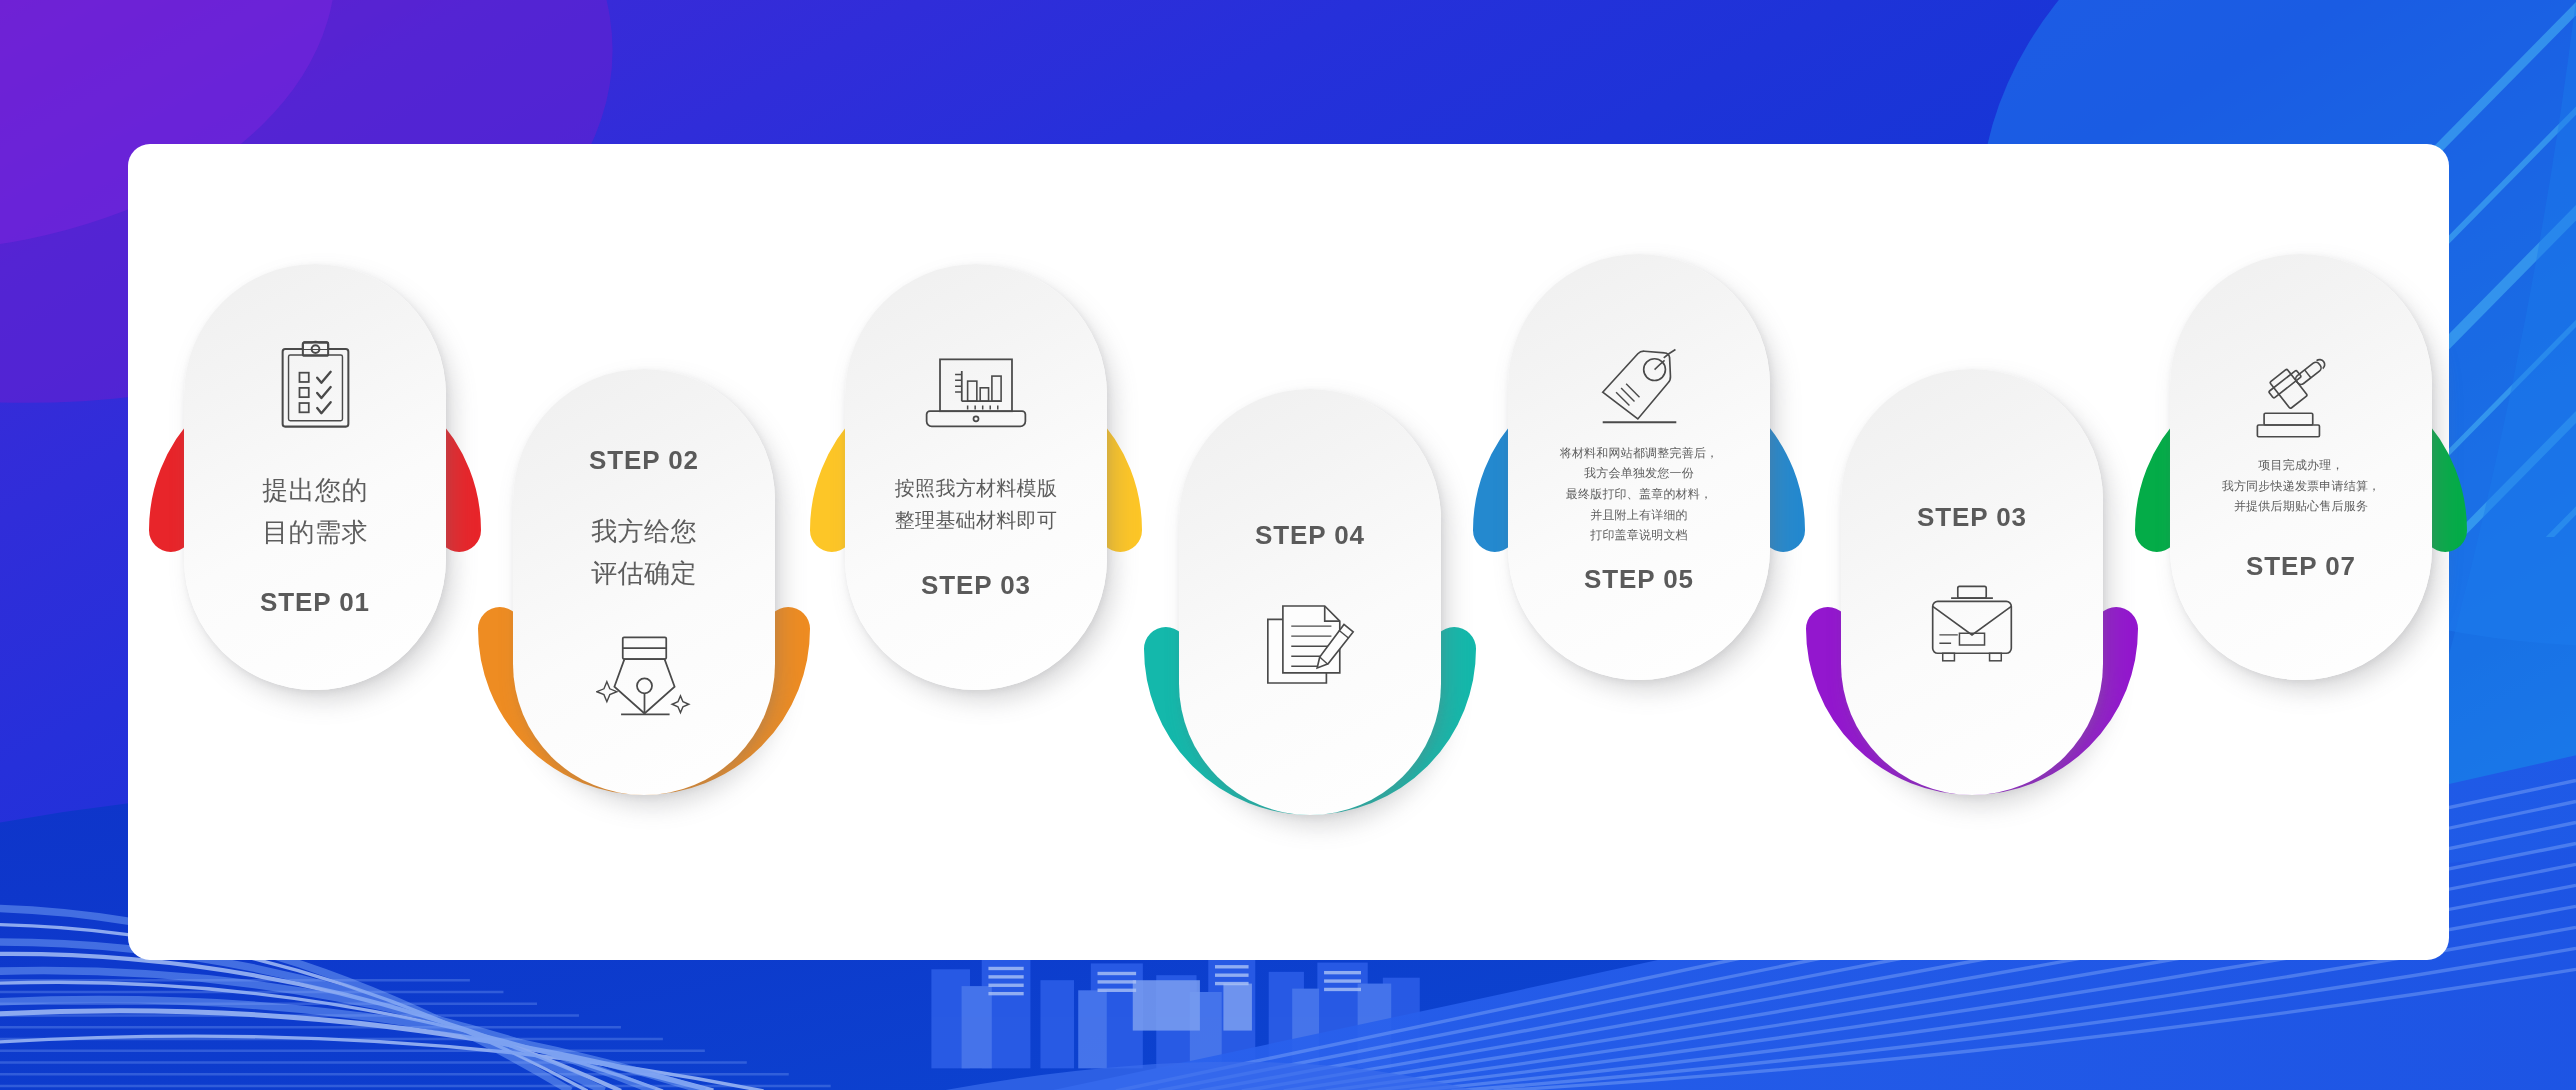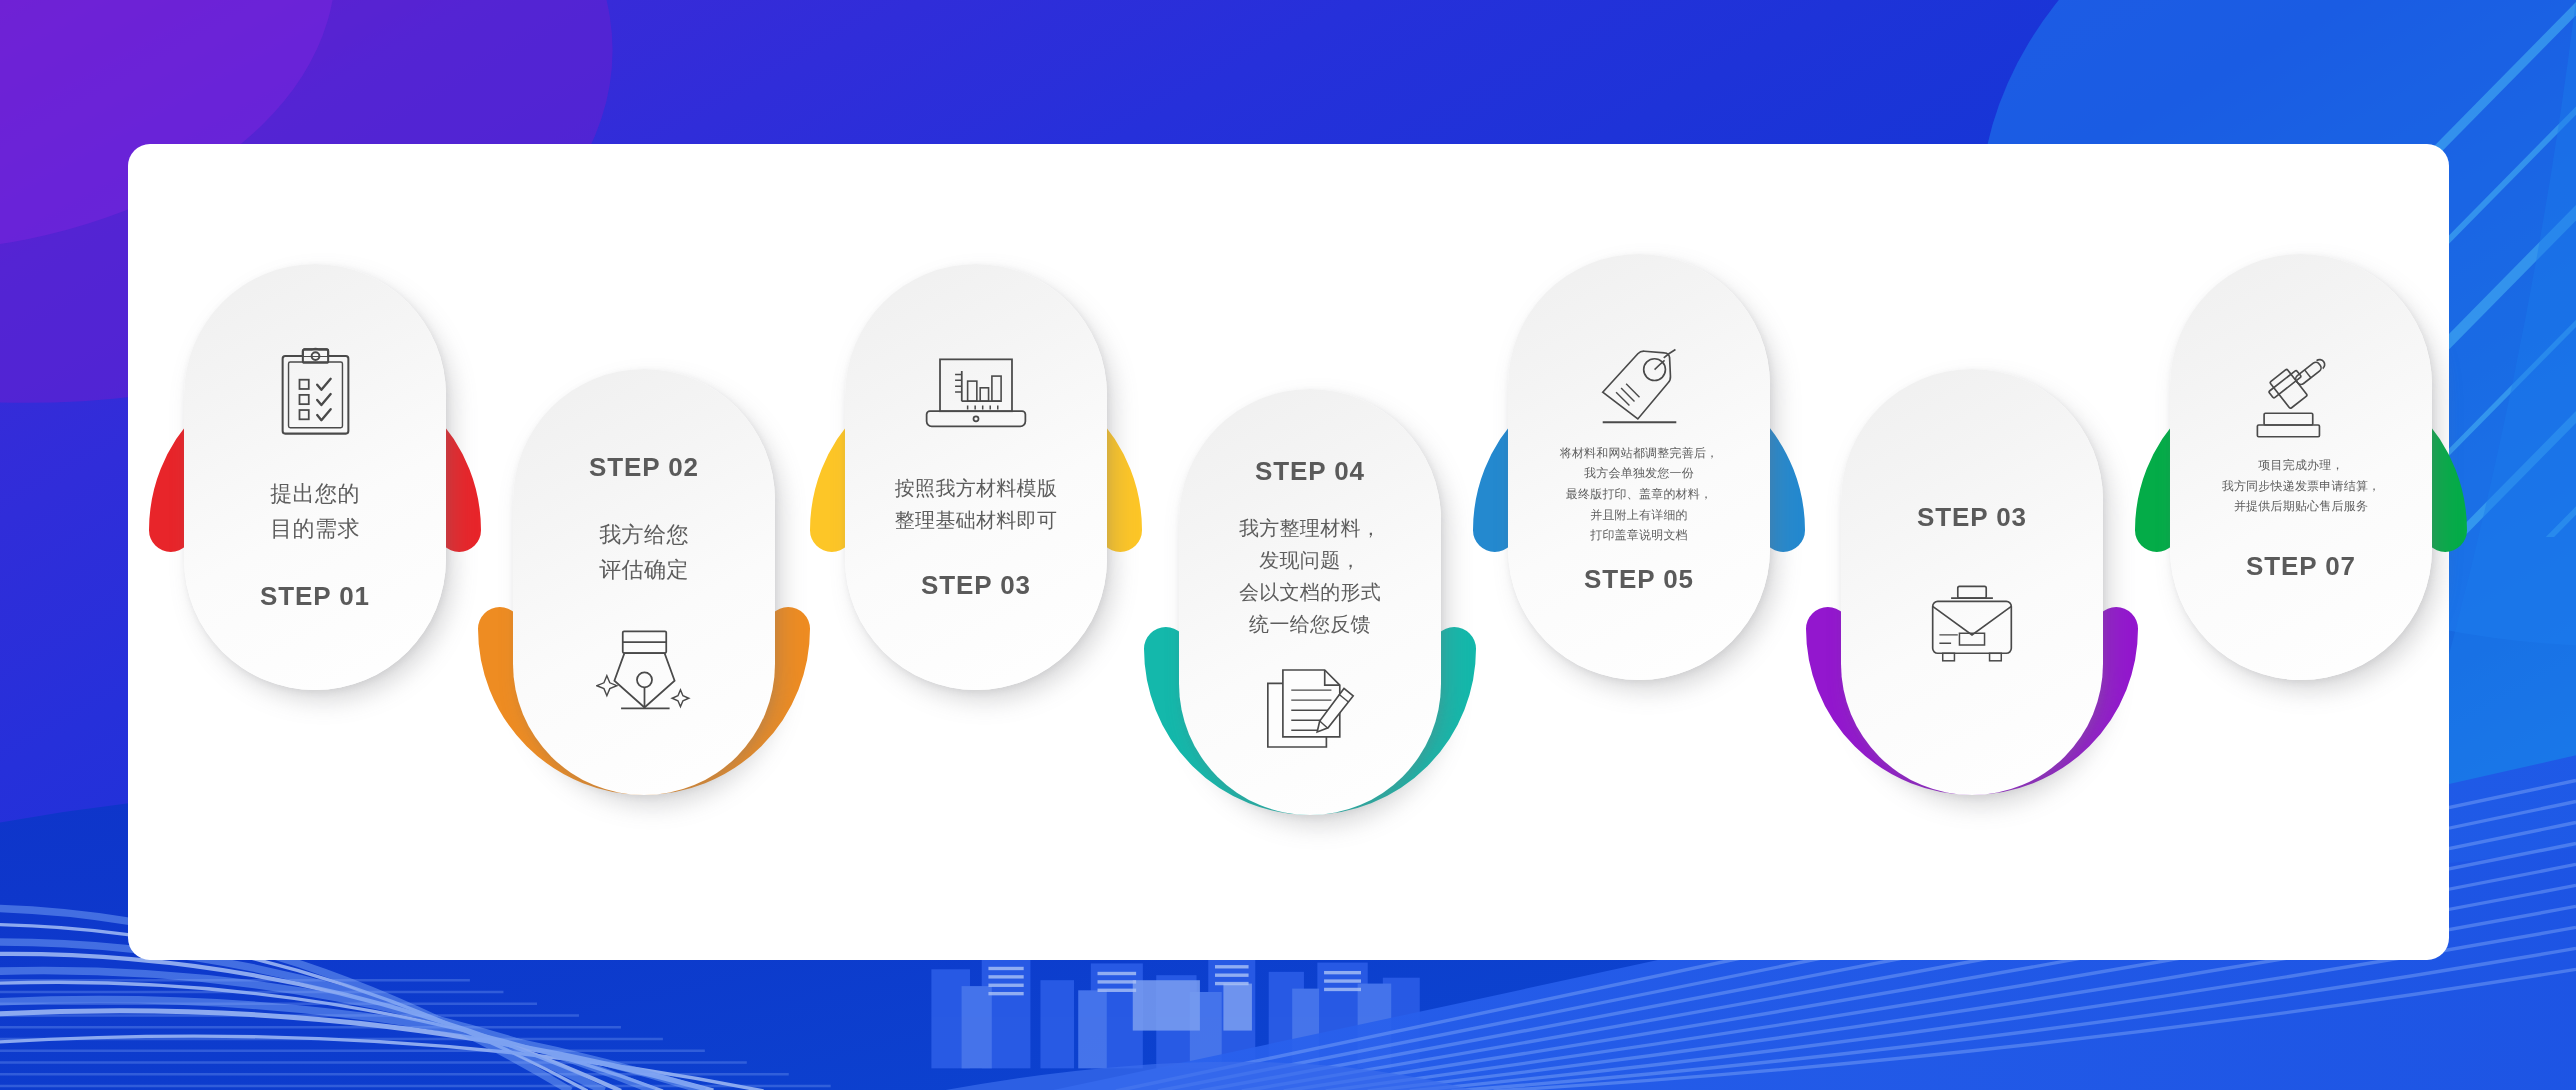--- a/index.html
+++ b/index.html
@@ -64,21 +64,21 @@
   .icon-wrap { display:flex; align-items:center; justify-content:center; }
   .icon-wrap svg { display:block; }
 
   .desc {
     color:#5d5d5d;
     text-align:center;
     line-height:1.55;
     white-space:pre-line;
     font-weight:400;
   }
-  .desc.lg   { font-size:22px; line-height:1.62; letter-spacing:0.4px; }
+  .desc.lg   { font-size:26px; line-height:1.62; letter-spacing:0.4px; }
   .desc.md   { font-size:20px;   line-height:1.6;  letter-spacing:0.3px; }
   .desc.sm   { font-size:12px; line-height:1.72; letter-spacing:0.2px; }
 
   .steplbl {
     color:#5a5a5a;
     font-size:26px;
     font-weight:bold;
     letter-spacing:0.9px;
     text-align:center;
     white-space:nowrap;
@@ -344,24 +344,20 @@
   <div class="step down" style="left:1144px; top:372px;">
     <div class="arc">
       <svg viewBox="0 0 396 396">
         <path d="M26,26 A172,172 0 0 0 370,26" fill="none" stroke="#14b8ab" stroke-width="52" stroke-linecap="round"></path>
       </svg>
     </div>
     <div class="pill" style="top:17px;">
       <div class="pill-inner">
         <div class="steplbl">STEP 04</div>
         <div class="gap-c"></div>
-        <div class="desc md">我方整理材料，
-发现问题，
-会以文档的形式
-统一给您反馈</div>
         <div class="gap-c"></div>
         <div class="icon-wrap">
           <svg width="99" height="87" viewBox="0 0 118 104" fill="none" stroke="#4a4a4a" stroke-width="2">
             <path d="M8 22 h54 l16 16 v60 H8 Z" fill="#fdfdfd"></path>
             <path d="M26 6 h50 l18 18 v62 H26 Z" fill="#fdfdfd"></path>
             <path d="M76 6 v18 h18"></path>
             <g stroke-width="1.7">
               <line x1="36" y1="30" x2="84" y2="30"></line>
               <line x1="36" y1="42" x2="84" y2="42"></line>
               <line x1="36" y1="54" x2="84" y2="54"></line>

